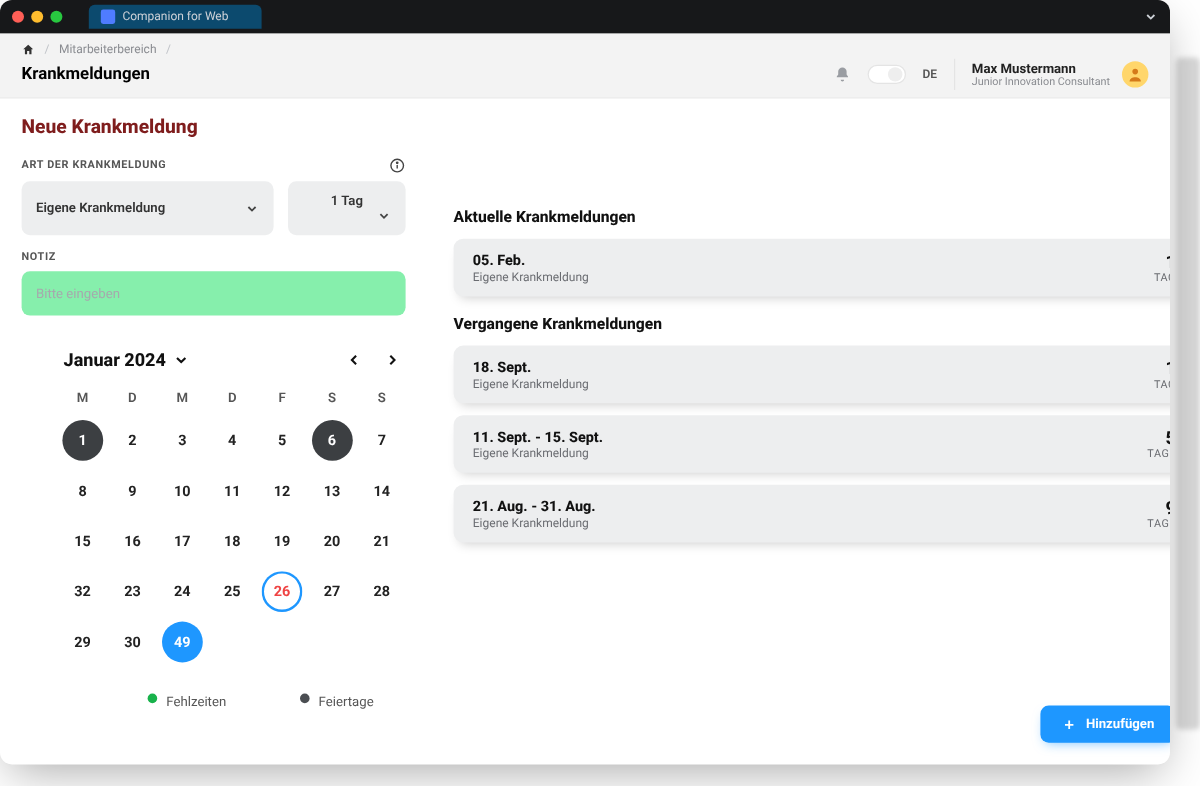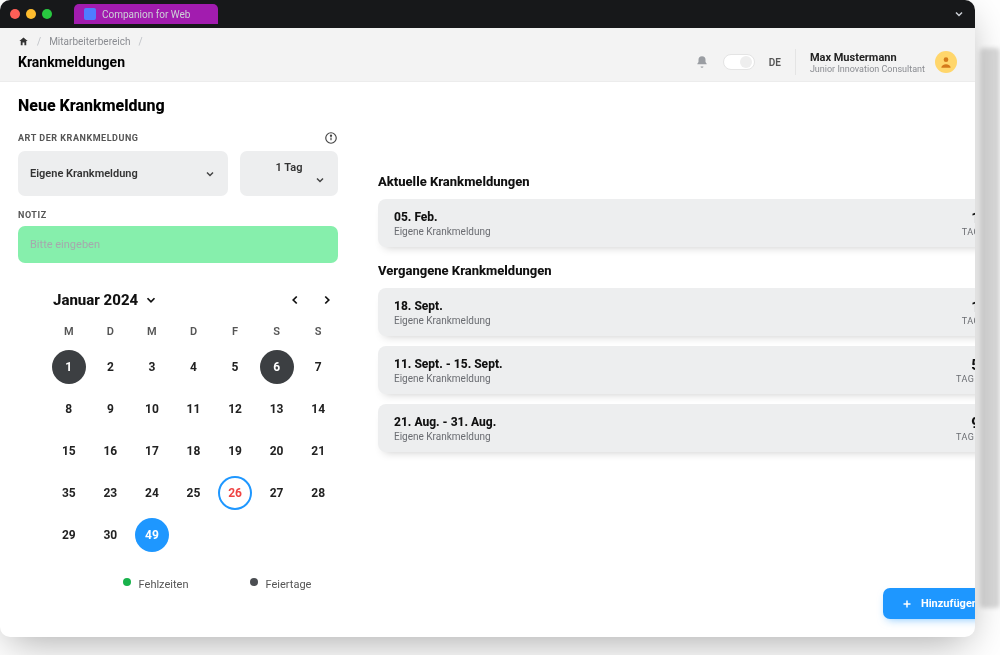--- a/index.html
+++ b/index.html
@@ -4,21 +4,21 @@
 <style>
   * { box-sizing: border-box; margin: 0; padding: 0; font-family: -apple-system, BlinkMacSystemFont, "Segoe UI", Roboto, sans-serif; }
   body { background: #fff; width: 1000px; height: 655px; overflow: hidden; position: relative; }
 
   
   .browser-window { width: 975px; height: 637px; border-radius: 10px; overflow: hidden; background: #fff; box-shadow: 0 12px 40px -8px rgba(0,0,0,.35); position: relative; z-index: 2; }
   .browser-bar { height: 28px; background: #17181a; display: flex; align-items: center; padding: 0 10px; gap: 10px; }
   .traffic { display: flex; gap: 6px; }
   .dot { width: 10px; height: 10px; border-radius: 50%; }
   .dot.red { background: #ff5f57; } .dot.yel { background: #febc2e; } .dot.grn { background: #28c840; }
-  .tab { margin-left: 12px; background: #a21caf; border-radius: 5px 5px 0 0; padding: 4px 28px 4px 10px; color: #cdd1d7; font-size: 10px; display: flex; align-items: center; gap: 6px; }
+  .tab { margin-left: 12px; background: #0c4a6e; border-radius: 5px 5px 0 0; padding: 4px 28px 4px 10px; color: #cdd1d7; font-size: 10px; display: flex; align-items: center; gap: 6px; }
   .tab-icon { width: 12px; height: 12px; background: #4f7cff; border-radius: 2px; }
   .browser-chev { margin-left: auto; color: #cdd1d7; }
 
   
   .app-header { padding: 8px 18px 6px; background: #f3f3f3; border-bottom: 1px solid #ececec; }
   .crumbs { display: flex; align-items: center; gap: 8px; color: #8a8c91; font-size: 10px; }
   .crumbs .sep { color: #bfc2c7; }
   .title-row { display: flex; align-items: center; margin-top: 2px; }
   .page-title { font-size: 14px; font-weight: 700; color: #000000; }
   .header-right { margin-left: auto; display: flex; align-items: center; gap: 14px; }
@@ -31,21 +31,21 @@
   .user-meta { text-align: left; }
   .user-name { font-size: 11px; font-weight: 700; color: #222; }
   .user-role { font-size: 9px; color: #8a8c91; }
   .avatar { width: 22px; height: 22px; border-radius: 50%; background: #ffd66b; display: flex; align-items: center; justify-content: center; }
 
   
   .main { display: flex; padding: 14px 18px 12px; gap: 40px; height: calc(100% - 90px); }
 
   
   .left { width: 320px; flex: 0 0 320px; }
-  .h2 { font-size: 16px; font-weight: 800; color: #000000; margin-bottom: 16px; }
+  .h2 { font-size: 16px; font-weight: 800; color: #7f1d1d; margin-bottom: 16px; }
   .field-label { font-size: 9px; letter-spacing: .06em; font-weight: 700; color: #555; text-transform: uppercase; margin-bottom: 6px; display: flex; align-items: center; }
   .info-icon { margin-left: auto; color: #666; }
   .row-selects { display: flex; gap: 12px; margin-bottom: 14px; }
   .select { background: #edeeef; border-radius: 7px; padding: 10px 12px; font-size: 11px; font-weight: 600; color: #333; display: flex; align-items: center; cursor: pointer; }
   .select .chev { margin-left: auto; color: #444; }
   .sel-wide { flex: 1; }
   .sel-narrow { width: 98px; flex-direction: column; }
   .note-input { width: 100%; background: #86efac; border: none; border-radius: 7px; padding: 12px; font-size: 11px; color: #555; outline: none; }
   .note-input::placeholder { color: #a6a8ad; }
 
@@ -71,21 +71,21 @@
   .right { flex: 1; position: relative; padding-top: 78px; }
   .section-title { font-size: 13px; font-weight: 800; color: #111; margin-bottom: 10px; }
   .card { background: #edeeef; border-radius: 8px; padding: 10px 16px; display: flex; align-items: flex-end; margin-bottom: 10px; box-shadow: 0 6px 10px -6px rgba(0,0,0,.22); width: 618px; }
   .card-left .date { font-size: 12px; font-weight: 800; color: #111; }
   .card-left .type { font-size: 10px; color: #6a6c71; margin-top: 2px; }
   .card-right { margin-left: auto; text-align: right; }
   .card-right .num { font-size: 15px; font-weight: 800; color: #111; }
   .card-right .unit { font-size: 9px; color: #6a6c71; letter-spacing: .05em; }
   .past-block { margin-top: 16px; }
 
-  .add-btn { position: absolute; right: 0; bottom: -2px; background: #1e97ff; color: #fff; border: none; border-radius: 7px; padding: 9px 18px; font-size: 11px; font-weight: 700; display: flex; align-items: center; gap: 8px; cursor: pointer; box-shadow: 0 4px 10px -4px rgba(30,151,255,.6); }
+  .add-btn { position: absolute; right: 16px; bottom: -2px; background: #1e97ff; color: #fff; border: none; border-radius: 7px; padding: 9px 18px; font-size: 11px; font-weight: 700; display: flex; align-items: center; gap: 8px; cursor: pointer; box-shadow: 0 4px 10px -4px rgba(30,151,255,.6); }
 
   
   .bg-slab { position: absolute; right: 0; top: 48px; width: 20px; height: 560px; background: rgba(0,0,0,.15); filter: blur(2px); border-radius: 4px; z-index: 1; }
 
   svg { display: block; }
 </style>
 </head>
 <body>
 
 <div class="browser-window">
@@ -227,21 +227,21 @@
             <div class="day">12</div>
             <div class="day">13</div>
             <div class="day">14</div>
             <div class="day">15</div>
             <div class="day">16</div>
             <div class="day">17</div>
             <div class="day">18</div>
             <div class="day">19</div>
             <div class="day">20</div>
             <div class="day">21</div>
-            <div class="day">35</div>
+            <div class="day">32</div>
             <div class="day">23</div>
             <div class="day">24</div>
             <div class="day">25</div>
             <div class="day today-ring">26</div>
             <div class="day">27</div>
             <div class="day">28</div>
             <div class="day">29</div>
             <div class="day">30</div>
             <div class="day selected">49</div>
           </div>

